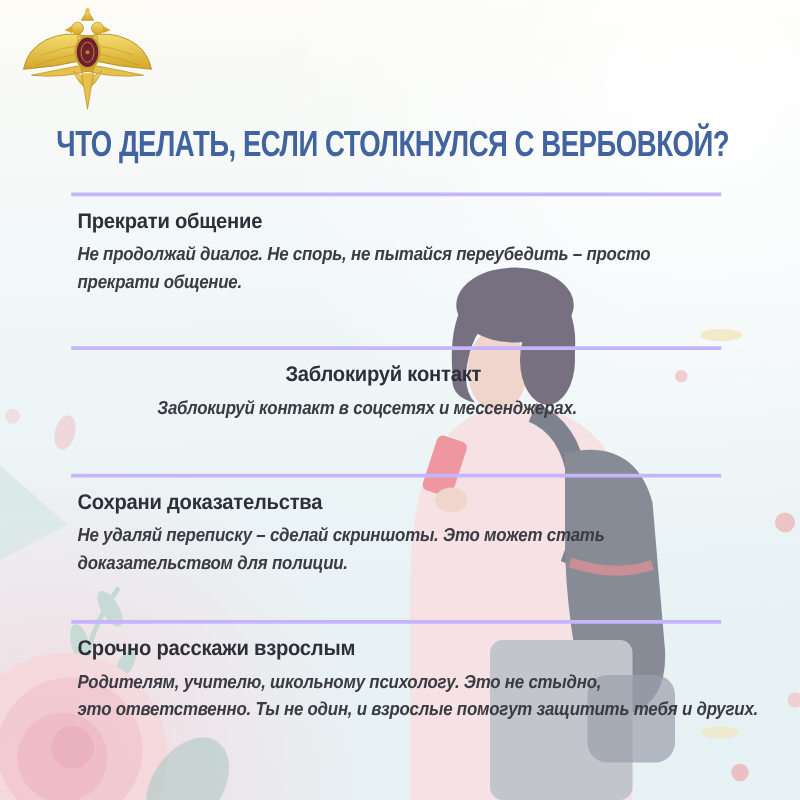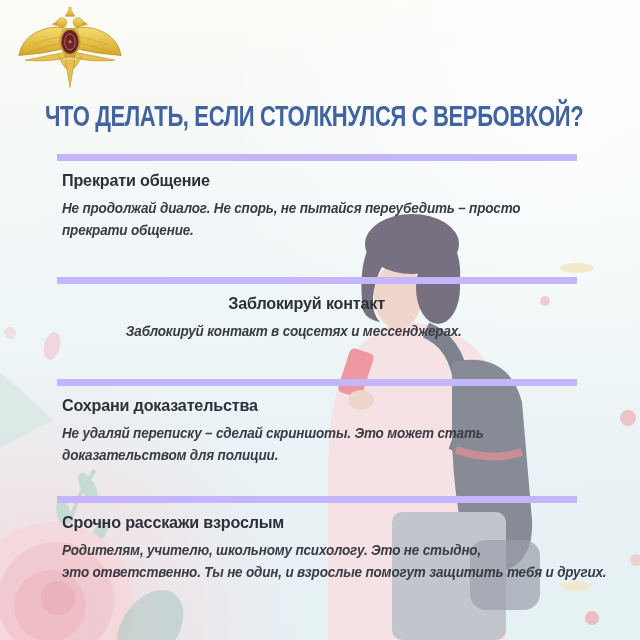--- a/index.html
+++ b/index.html
@@ -12,21 +12,21 @@
       linear-gradient(178deg,#fcfbf6 0%,#f3f8f8 28%,#e9f3f5 70%,#e6f1f4 100%);
   }
   .bg-illustration{position:absolute;left:0;top:0;width:640px;height:640px;z-index:0;pointer-events:none;}
   .content{position:absolute;left:0;top:0;width:640px;height:564px;z-index:1;}
   .emblem{position:absolute;left:14px;top:5px;width:112px;height:88px;}
   .title{
     position:absolute;left:45px;top:100px;width:740px;margin:0;
     font-size:29px;font-weight:700;color:#41639f;letter-spacing:-0.5px;
     transform:scaleX(0.76);transform-origin:0 0;white-space:nowrap;
   }
-  .tip{position:absolute;left:57px;width:520px;border-top:7px solid #c4b5fd;}
+  .tip{position:absolute;left:57px;width:520px;border-top:3px solid #c4b5fd;}
   .tip h2{
     margin:10px 0 6px 5px;font-size:17px;font-weight:700;color:#2e3039;
     letter-spacing:-0.2px;transform:scaleX(0.95);transform-origin:0 0;white-space:nowrap;
   }
   .tip p{
     margin:0 0 0 5px;font-size:15px;font-style:italic;font-weight:700;color:#3a3b43;
     line-height:22px;letter-spacing:-0.2px;transform:scaleX(0.9);transform-origin:0 0;
     white-space:nowrap;
   }
   .tip-1{top:154px;} .tip-2{top:277px;text-align:center;} .tip-3{top:379px;} .tip-4{top:496px;}

